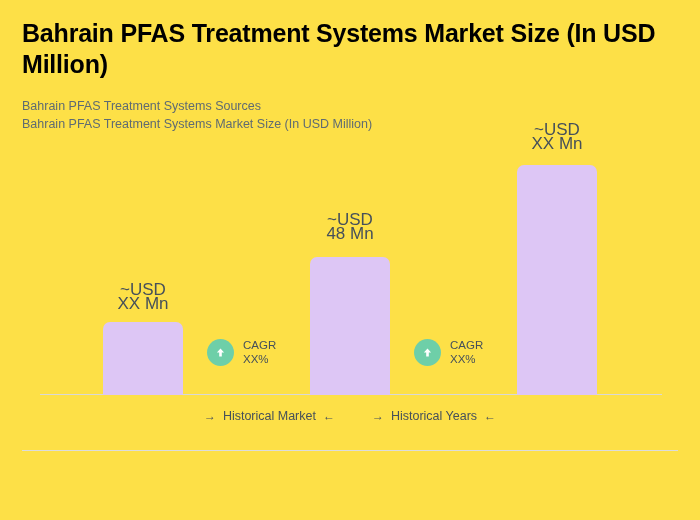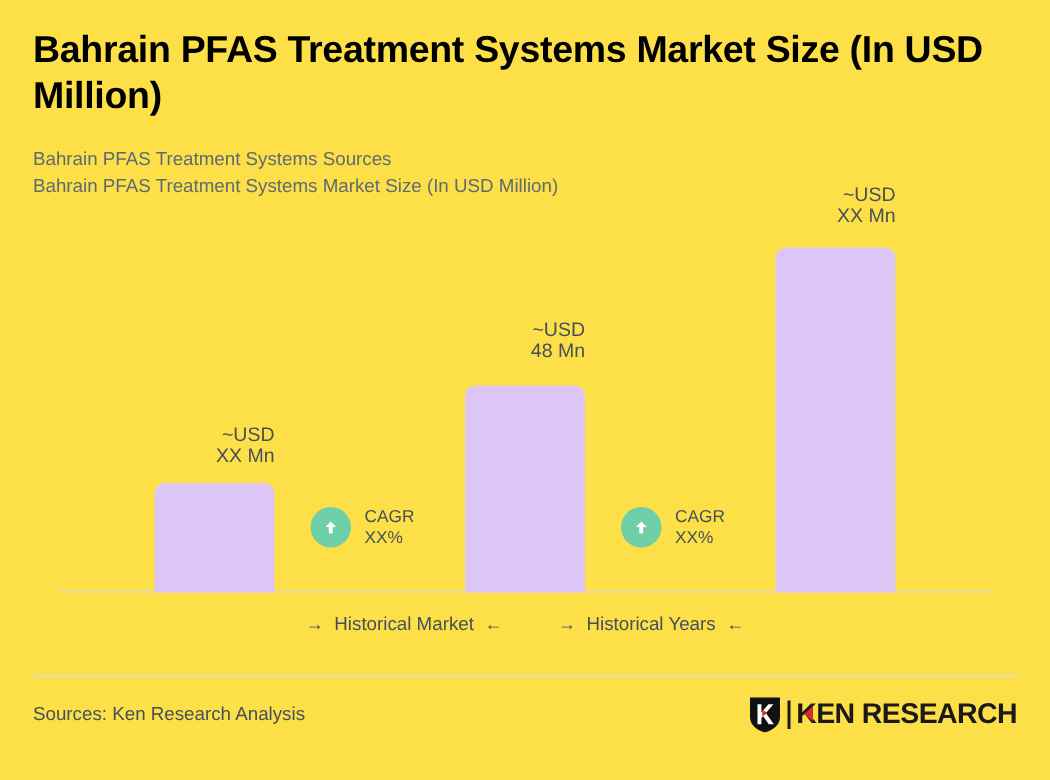--- a/index.html
+++ b/index.html
@@ -63,32 +63,33 @@
     height: 1px;
     background: #d8d8d8;
   }
   .bar {
     position: absolute;
     background: #ddc6f5;
     border-radius: 7px 7px 0 0;
   }
   .bar-value {
     position: absolute;
-    text-align: right;
-    font-size: 13px;
+    text-align: center;
+    font-size: 17px;
     color: #46505a;
     line-height: 14px;
     white-space: nowrap;
   }
   .bar-value .v-line { display: block; }
 
   
   .cagr {
     position: absolute;
     display: flex;
+    align-items: center;
     gap: 9px;
   }
   .cagr-circle {
     width: 27px;
     height: 27px;
     border-radius: 50%;
     background: #6ecfa8;
     display: flex;
     align-items: center;
     justify-content: center;
@@ -255,32 +256,14 @@
       <div class="period">
         <span class="arrow">→</span>
         <span>Historical Years</span>
         <span class="arrow">←</span>
       </div>
     </div>
 
   </div>
 
   <div class="footer-divider"></div>
-  <div class="footer">
-    <div class="sources">Sources: Ken Research Analysis</div>
-    <div class="logo">
-      <svg class="logo-mark" width="22" height="25" viewBox="0 0 22 25" aria-hidden="true">
-        <path d="M1 1 H21 V14 C21 19.5 16 23 11 24.2 C6 23 1 19.5 1 14 Z" fill="#111111"></path>
-        <path d="M6 5.5 H8.6 V11 L13.3 5.5 H16.6 L11.6 11.4 L16.9 18.8 H13.5 L9.7 13.3 L8.6 14.6 V18.8 H6 Z" fill="#ffffff"></path>
-        <path d="M9.2 9.0 L12.4 11.3 L9.2 13.6 Z" fill="#d92b2b"></path>
-      </svg>
-      <div class="logo-sep"></div>
-      <div class="logo-word">
-        <span class="logo-k-wrap">
-          <span>K</span>
-          <span class="logo-k-tri"></span>
-        </span>
-        <span>EN RESEARCH</span>
-      </div>
-    </div>
-  </div>
 
 </div>
 
 </body></html>

